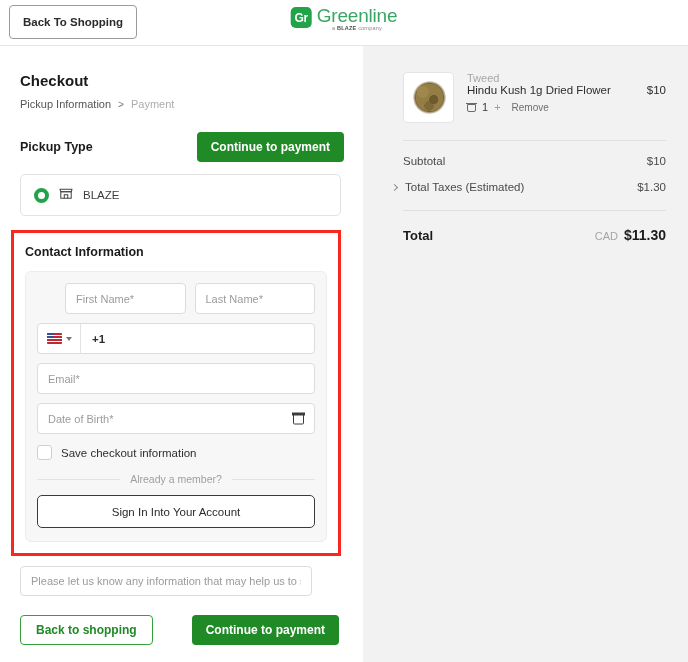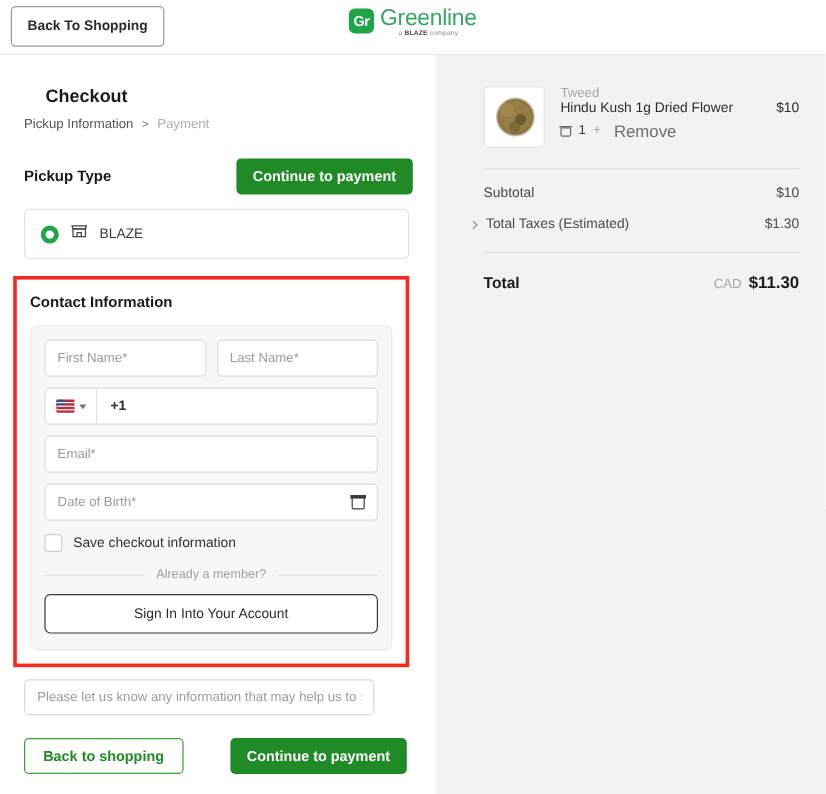--- a/index.html
+++ b/index.html
@@ -56,21 +56,21 @@
     background: #fff; position: relative; padding: 0 0 0 0;
   }
   .right-col {
     flex: 1 1 auto; background: #f2f2f2;
     padding: 26px 22px 0 40px;
   }
 
   
   .checkout-title {
     font-size: 15px; font-weight: bold; color: #1a1a1a;
-    margin: 26px 0 0 38px;
+    margin: 26px 0 0 20px;
   }
   .breadcrumb {
     margin: 9px 0 0 20px; font-size: 11px; display: flex; align-items: center; gap: 7px;
   }
   .crumb-active { color: #555; }
   .crumb-sep { color: #777; font-size: 10px; }
   .crumb-next { color: #adadad; }
 
   .pickup-row {
     display: flex; align-items: center; justify-content: space-between;
@@ -102,21 +102,21 @@
     border: 3px solid #f8281f;
     padding: 12px 11px 11px 11px;
     background: #fff;
   }
   .contact-title { font-size: 12.5px; font-weight: bold; color: #1b1b1b; }
   .contact-card {
     margin-top: 12px; background: #f7f7f7;
     border: 1px solid #ececec; border-radius: 6px;
     padding: 11px 11px 13px 11px;
   }
-  .field-row { display: flex; gap: 9px; }
+  .field-row { display: flex; gap: 9px; margin-left: 28px; }
   .inp {
     height: 31px; border: 1px solid #dcdcdc; border-radius: 4px;
     background: #fff; font-size: 11px; color: #3a3a3a;
     padding: 0 10px; width: 100%;
     font-family: "Liberation Sans", sans-serif; outline: none;
   }
   .inp::placeholder { color: #9b9b9b; }
   .phone-wrap {
     display: flex; align-items: center; margin-top: 9px;
     border: 1px solid #dcdcdc; border-radius: 4px; background: #fff; height: 31px;
@@ -210,21 +210,21 @@
   .trash::before {
     content: ""; position: absolute; left: 0; top: 2.4px; right: 0; bottom: 0;
     border: 1px solid #6a6a6a; border-radius: 0 0 2px 2px;
   }
   .trash::after {
     content: ""; position: absolute; left: -1px; right: -1px; top: 1px;
     height: 1px; background: #6a6a6a;
   }
   .qty-num { font-size: 11px; color: #3a3a3a; }
   .qty-plus { font-size: 11px; color: #9e9e9e; cursor: pointer; }
-  .remove-link { font-size: 14px; color: #6e6e6e; margin-left: 5px; cursor: pointer; }
+  .remove-link { font-size: 10px; color: #6e6e6e; margin-left: 5px; cursor: pointer; }
 
   .hr { height: 1px; background: #e0e0e0; margin: 17px 0 0 0; }
   .sum-row {
     display: flex; justify-content: space-between; align-items: center;
     font-size: 11.5px; color: #4a4a4a; margin-top: 14px;
   }
   .sum-left { display: flex; align-items: center; gap: 8px; }
   .chev {
     width: 5px; height: 5px; border-right: 1.3px solid #8a8a8a; border-bottom: 1.3px solid #8a8a8a;
     transform: rotate(-45deg); margin-left: -11px;

